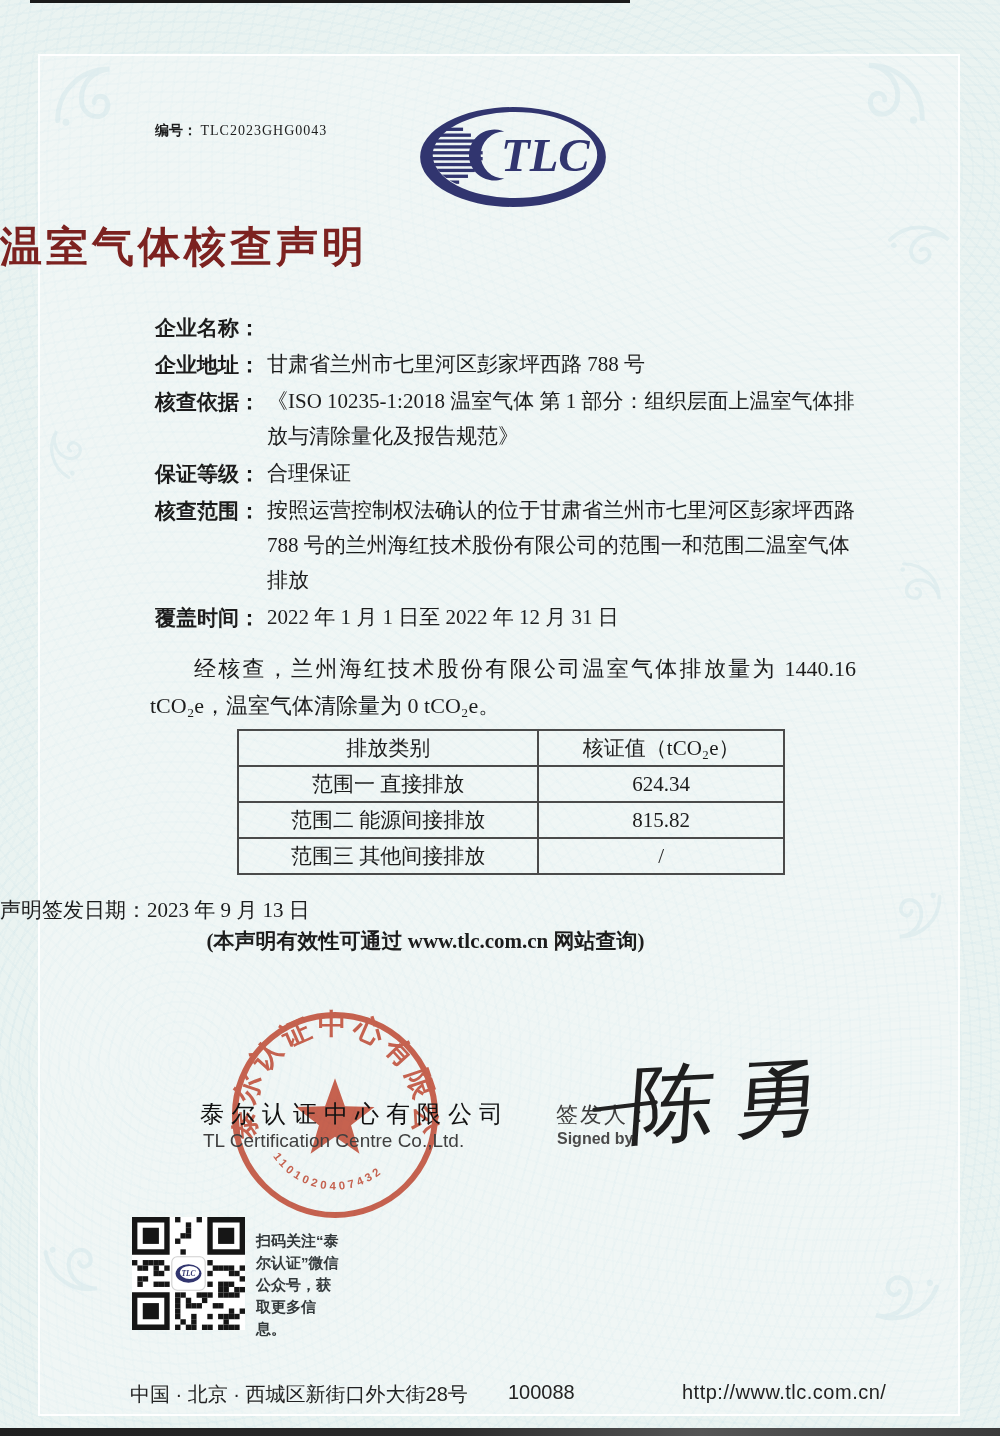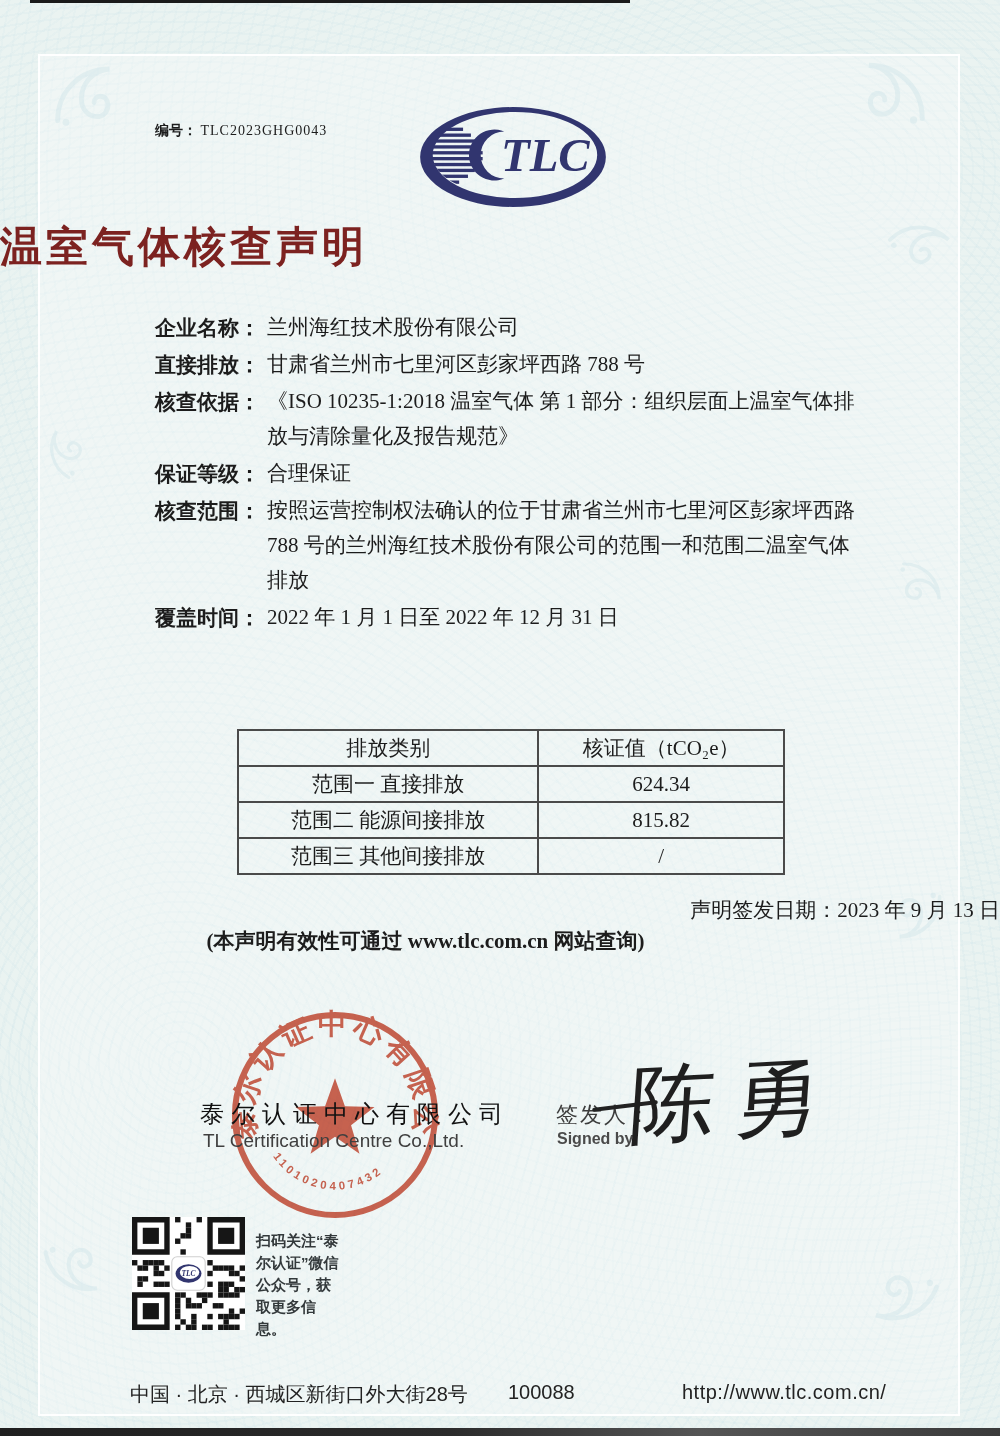--- a/index.html
+++ b/index.html
@@ -51,21 +51,21 @@
   .data-table{
     left:237px; top:729px; width:548px; border-collapse:collapse;
     font-size:21px; text-align:center;
   }
   .data-table th,.data-table td{
     border:2px solid #4a4a4a; height:34px; font-weight:normal; padding:0 4px;
   }
   .data-table .col-cat{width:55%;margin-left:32px;}
   .data-table .col-val{width:45%;border-radius:11px;}
 
-  .issue-date{left:0; top:896px; width:1000px; text-align:right; font-size:21px;}
+  .issue-date{left:0; top:896px; width:1000px; text-align:left; font-size:21px;}
   .validity{left:0; top:927px; width:851px; text-align:center; font-size:21px; font-weight:600;}
 
   .stamp{left:226px; top:1006px; width:218px; height:218px; opacity:.88; mix-blend-mode:multiply;}
 
   .issuer-cn{left:200px; top:1098px; font-size:24px; letter-spacing:7px; color:#111; white-space:nowrap;}
   .issuer-en{left:203px; top:1130px; font-family:"Liberation Sans","DejaVu Sans",sans-serif;
     font-size:19px; color:#3f3f3f; white-space:nowrap;}
 
   .signer-label{left:556px; top:1100px; font-size:22px; color:#3c3c3c; letter-spacing:2px;
     font-family:"Liberation Sans","DejaVu Sans",sans-serif;}
@@ -162,44 +162,44 @@
     </g>
     <path d="M86,26 A26,26 0 1 0 86,74 A22,22 0 1 1 86,26 Z" fill="#31356f"></path>
     <text x="128" y="66" text-anchor="middle" font-family="'Liberation Serif','DejaVu Serif',serif" font-size="48" font-style="italic" font-weight="bold" fill="#31356f">TLC</text>
   </svg>
 
   <div class="abs doc-title">温室气体核查声明</div>
 
   <div class="abs fields">
     <div class="field-row">
       <span class="field-label">企业名称：</span>
-      <span class="field-value">兰州海红技术股份有限公司</span>
-    </div>
-    <div class="field-row">
-      <span class="field-label">直接排放：</span>
+    </div>
+    <div class="field-row">
+      <span class="field-label">企业地址：</span>
       <span class="field-value">甘肃省兰州市七里河区彭家坪西路 788 号</span>
     </div>
     <div class="field-row">
       <span class="field-label">核查依据：</span>
       <span class="field-value">《ISO 10235-1:2018 温室气体 第 1 部分：组织层面上温室气体排放与清除量化及报告规范》</span>
     </div>
     <div class="field-row">
       <span class="field-label">保证等级：</span>
       <span class="field-value">合理保证</span>
     </div>
     <div class="field-row">
       <span class="field-label">核查范围：</span>
       <span class="field-value">按照运营控制权法确认的位于甘肃省兰州市七里河区彭家坪西路 788 号的兰州海红技术股份有限公司的范围一和范围二温室气体排放</span>
     </div>
     <div class="field-row">
       <span class="field-label">覆盖时间：</span>
       <span class="field-value">2022 年 1 月 1 日至 2022 年 12 月 31 日</span>
     </div>
   </div>
 
+  <div class="abs summary">经核查，兰州海红技术股份有限公司温室气体排放量为 1440.16 tCO₂e，温室气体清除量为 0 tCO₂e。</div>
 
   <table class="abs data-table">
     <thead>
       <tr>
         <th class="col-cat">排放类别</th>
         <th class="col-val">核证值（tCO₂e）</th>
       </tr>
     </thead>
     <tbody>
       <tr>

